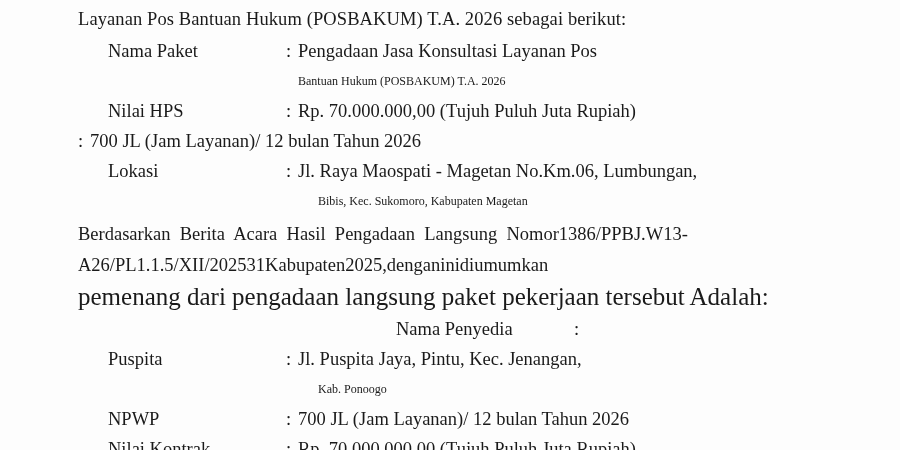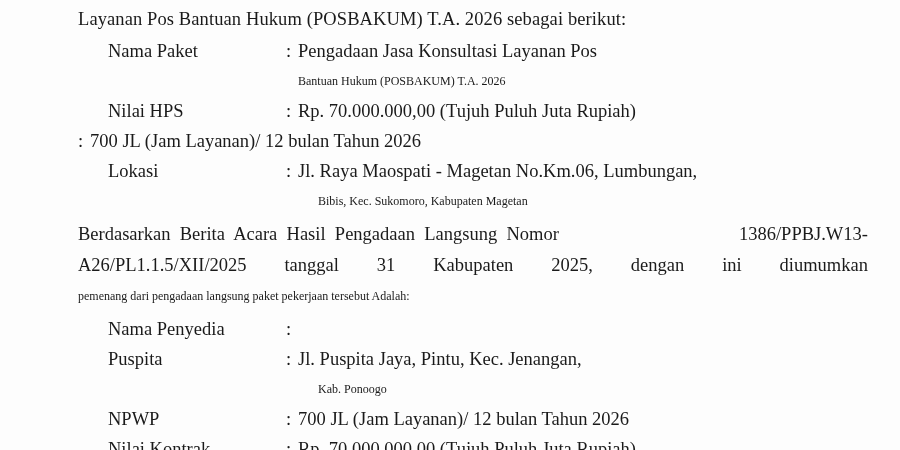--- a/index.html
+++ b/index.html
@@ -29,20 +29,21 @@
     white-space: nowrap;
   }
   .field-block {
     margin-top: 2px;
   }
   .field-row {
     display: flex;
     align-items: flex-start;
     line-height: 30px;
     font-size: 18.5px;
+    justify-content: center;
   }
   .field-label {
     width: 208px;
     flex: 0 0 208px;
     padding-left: 30px;
     box-sizing: border-box;
     white-space: nowrap;
   }
   .field-colon {
     width: 12px;
@@ -63,29 +64,29 @@
   .cont-spacer {
     width: 220px;
     flex: 0 0 220px;
   }
   .cont-spacer.indent {
     width: 240px;
     flex: 0 0 240px;
   }
   .para {
     margin-top: 3px;
-    font-size: 12px;
+    font-size: 25px;
     line-height: 31px;
     text-align: justify;
     text-justify: inter-word;
     padding-right: 12px;
   }
   .para-just {
     display: flex;
-    justify-content: space-between;
+    justify-content: flex-start;
     font-size: 18.5px;
     line-height: 31px;
     padding-right: 6px;
   }
   .para-just span {
     white-space: pre;
   }
   .gap-small { height: 3px; }
 </style>
 </head>
@@ -132,21 +133,20 @@
 
   <div class="gap-small"></div>
 
   <div>
     <div class="para-just">
       <span>Berdasarkan  Berita  Acara  Hasil  Pengadaan  Langsung  Nomor</span>
       <span>1386/PPBJ.W13-</span>
     </div>
     <div class="para-just">
       <span>A26/PL1.1.5/XII/2025</span>
-      <span>tanggal</span>
       <span>31</span>
       <span>Kabupaten</span>
       <span>2025,</span>
       <span>dengan</span>
       <span>ini</span>
       <span>diumumkan</span>
     </div>
     <div class="para" style="margin-top:0">pemenang dari pengadaan langsung paket pekerjaan tersebut Adalah:</div>
   </div>
 

